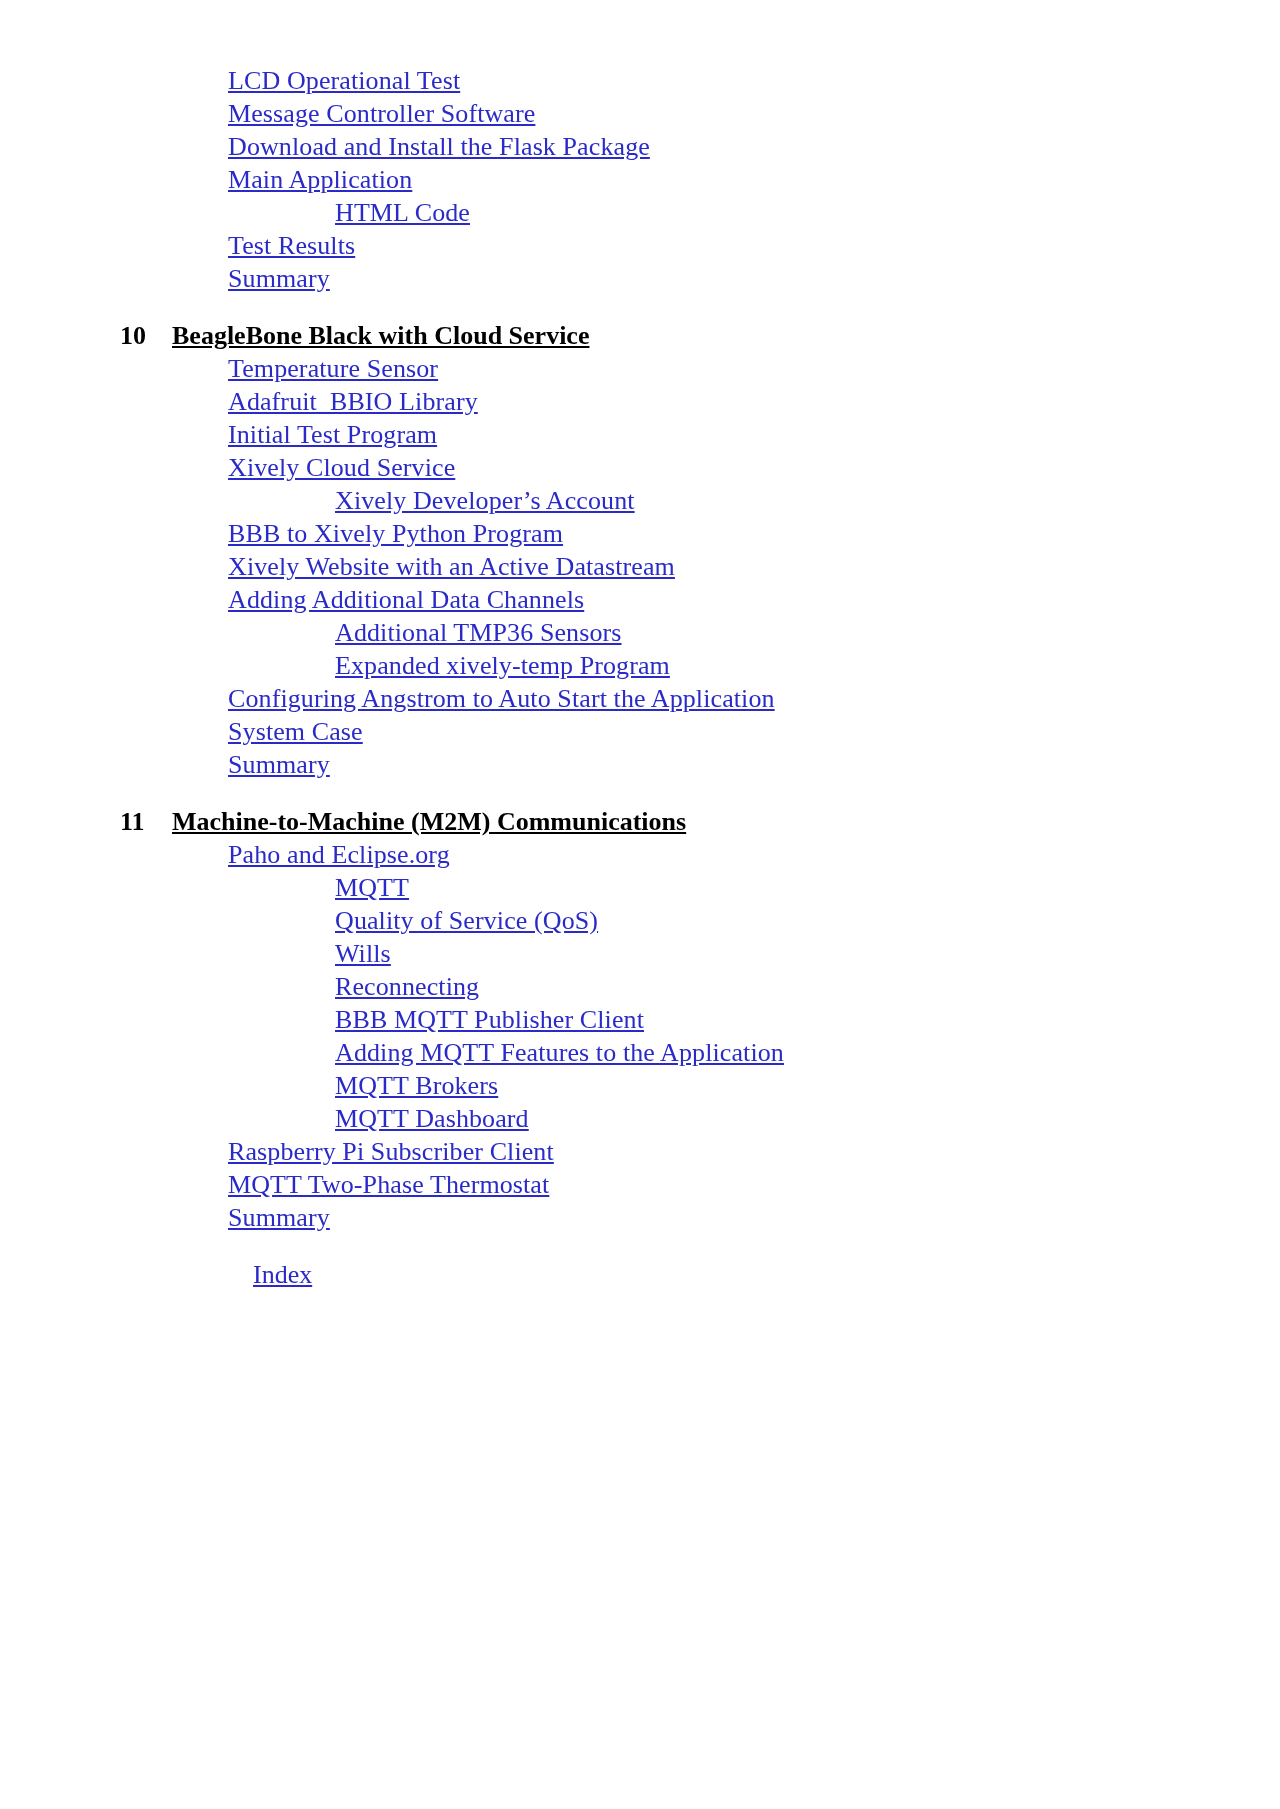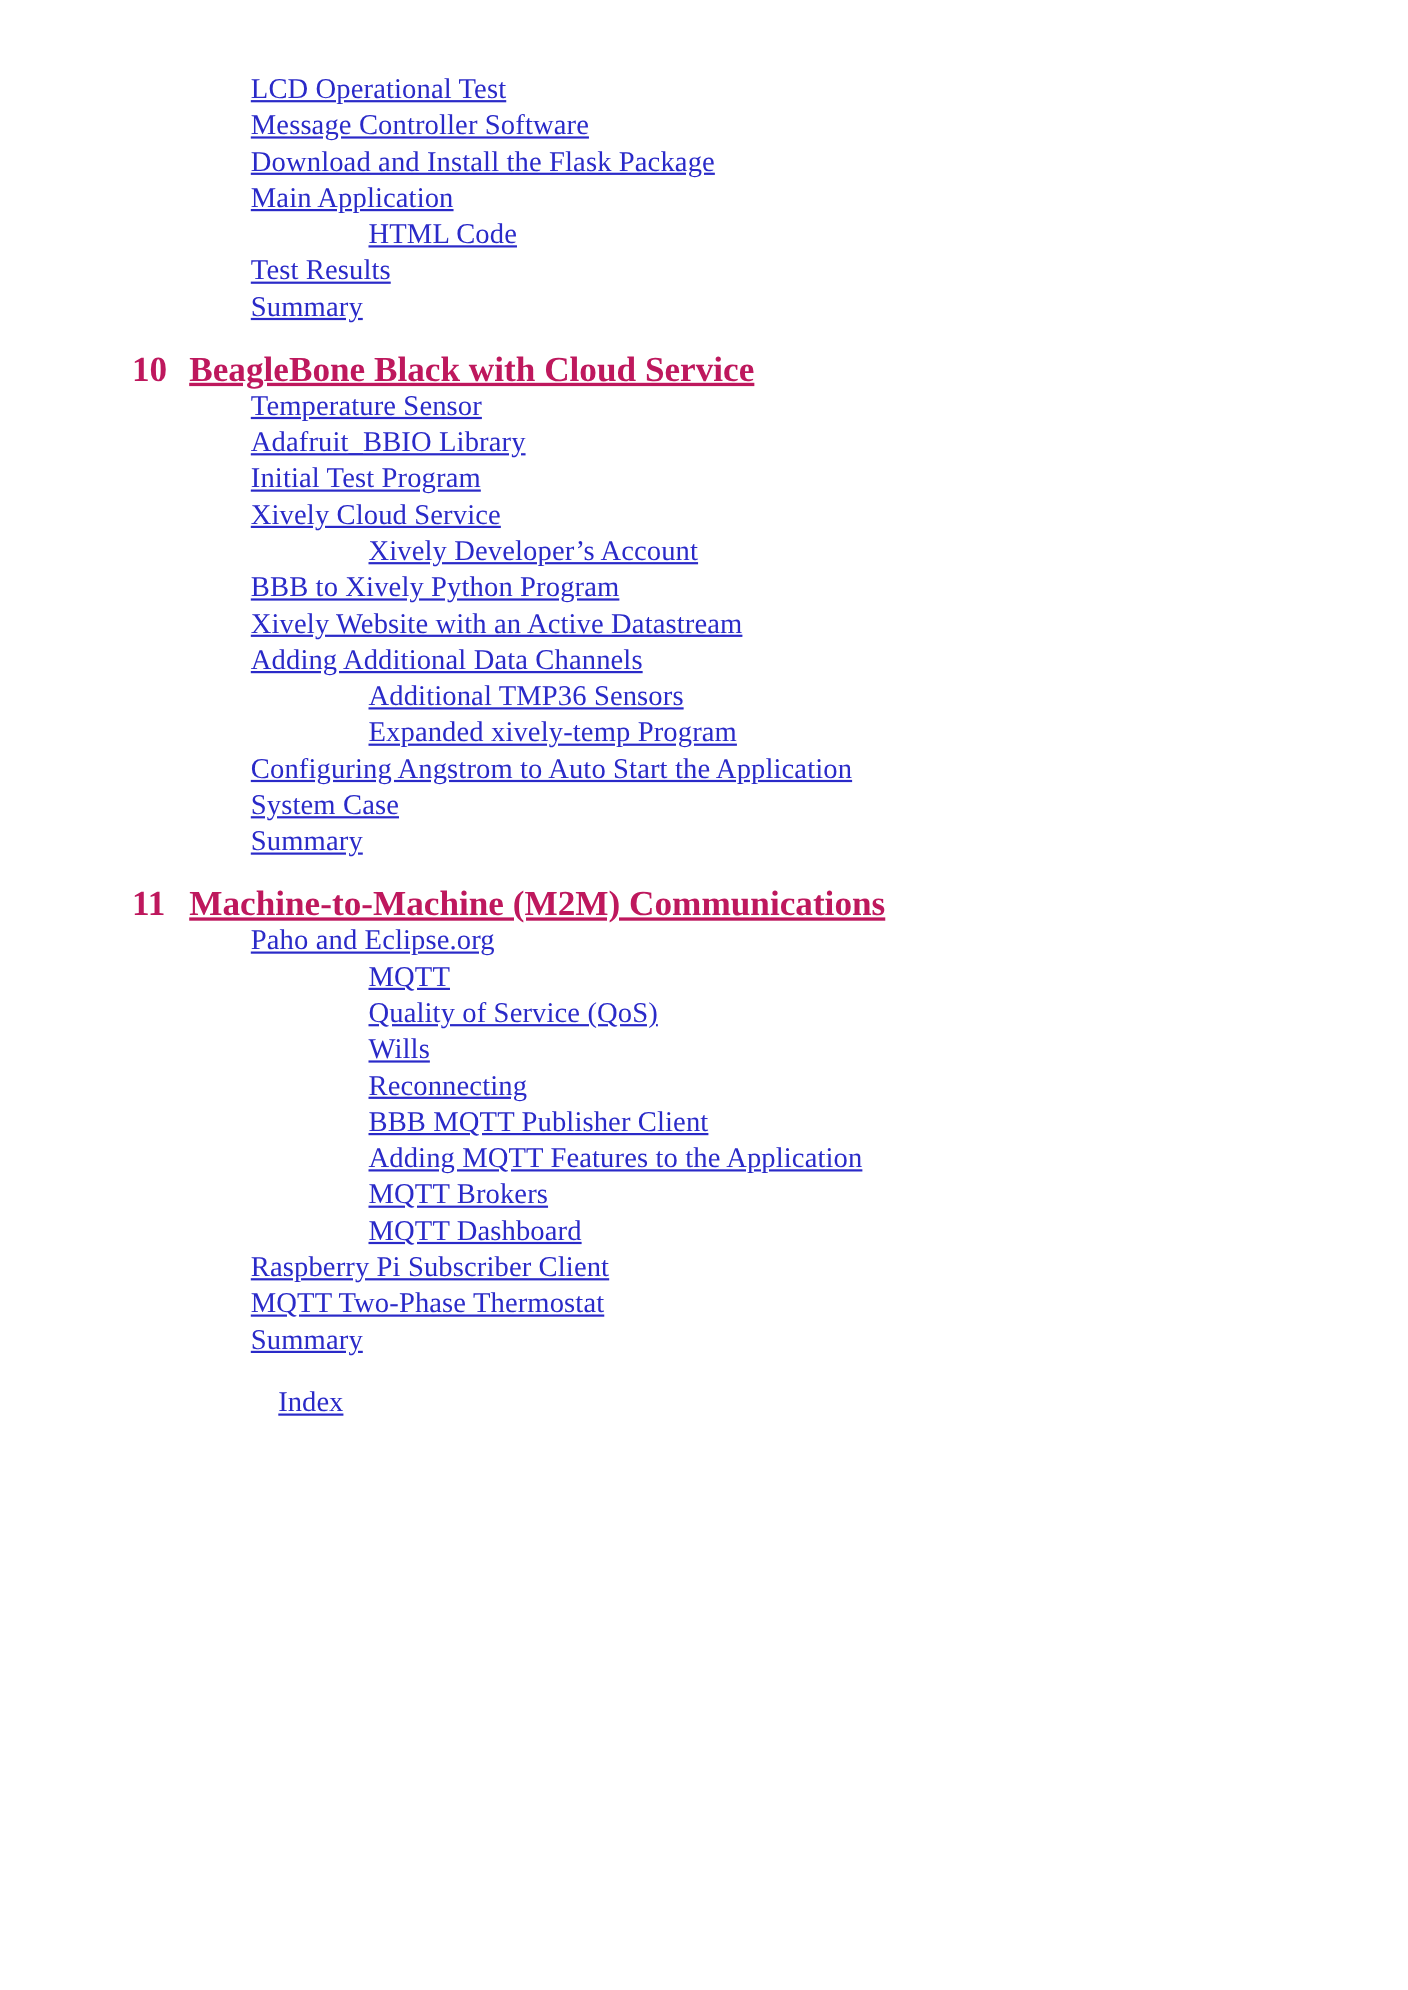--- a/index.html
+++ b/index.html
@@ -34,23 +34,23 @@
     text-decoration: underline;
     text-underline-offset: 2px;
     letter-spacing: 0.1px;
   }
   
   .lvl1 { padding-left: 228px; }
   .lvl2 { padding-left: 335px; }
   .chapter {
     padding-left: 120px;
     font-weight: bold;
-    font-size: 32px;
+    font-size: 26px;
     line-height: 33px;
-    color: #be185d;
+    color: #000000;
     text-decoration: underline;
     text-underline-offset: 2px;
     white-space: pre;
   }
   .chapter .num {
     display: inline-block;
     min-width: 52px;
   }
   .spacer {
     display: block;

